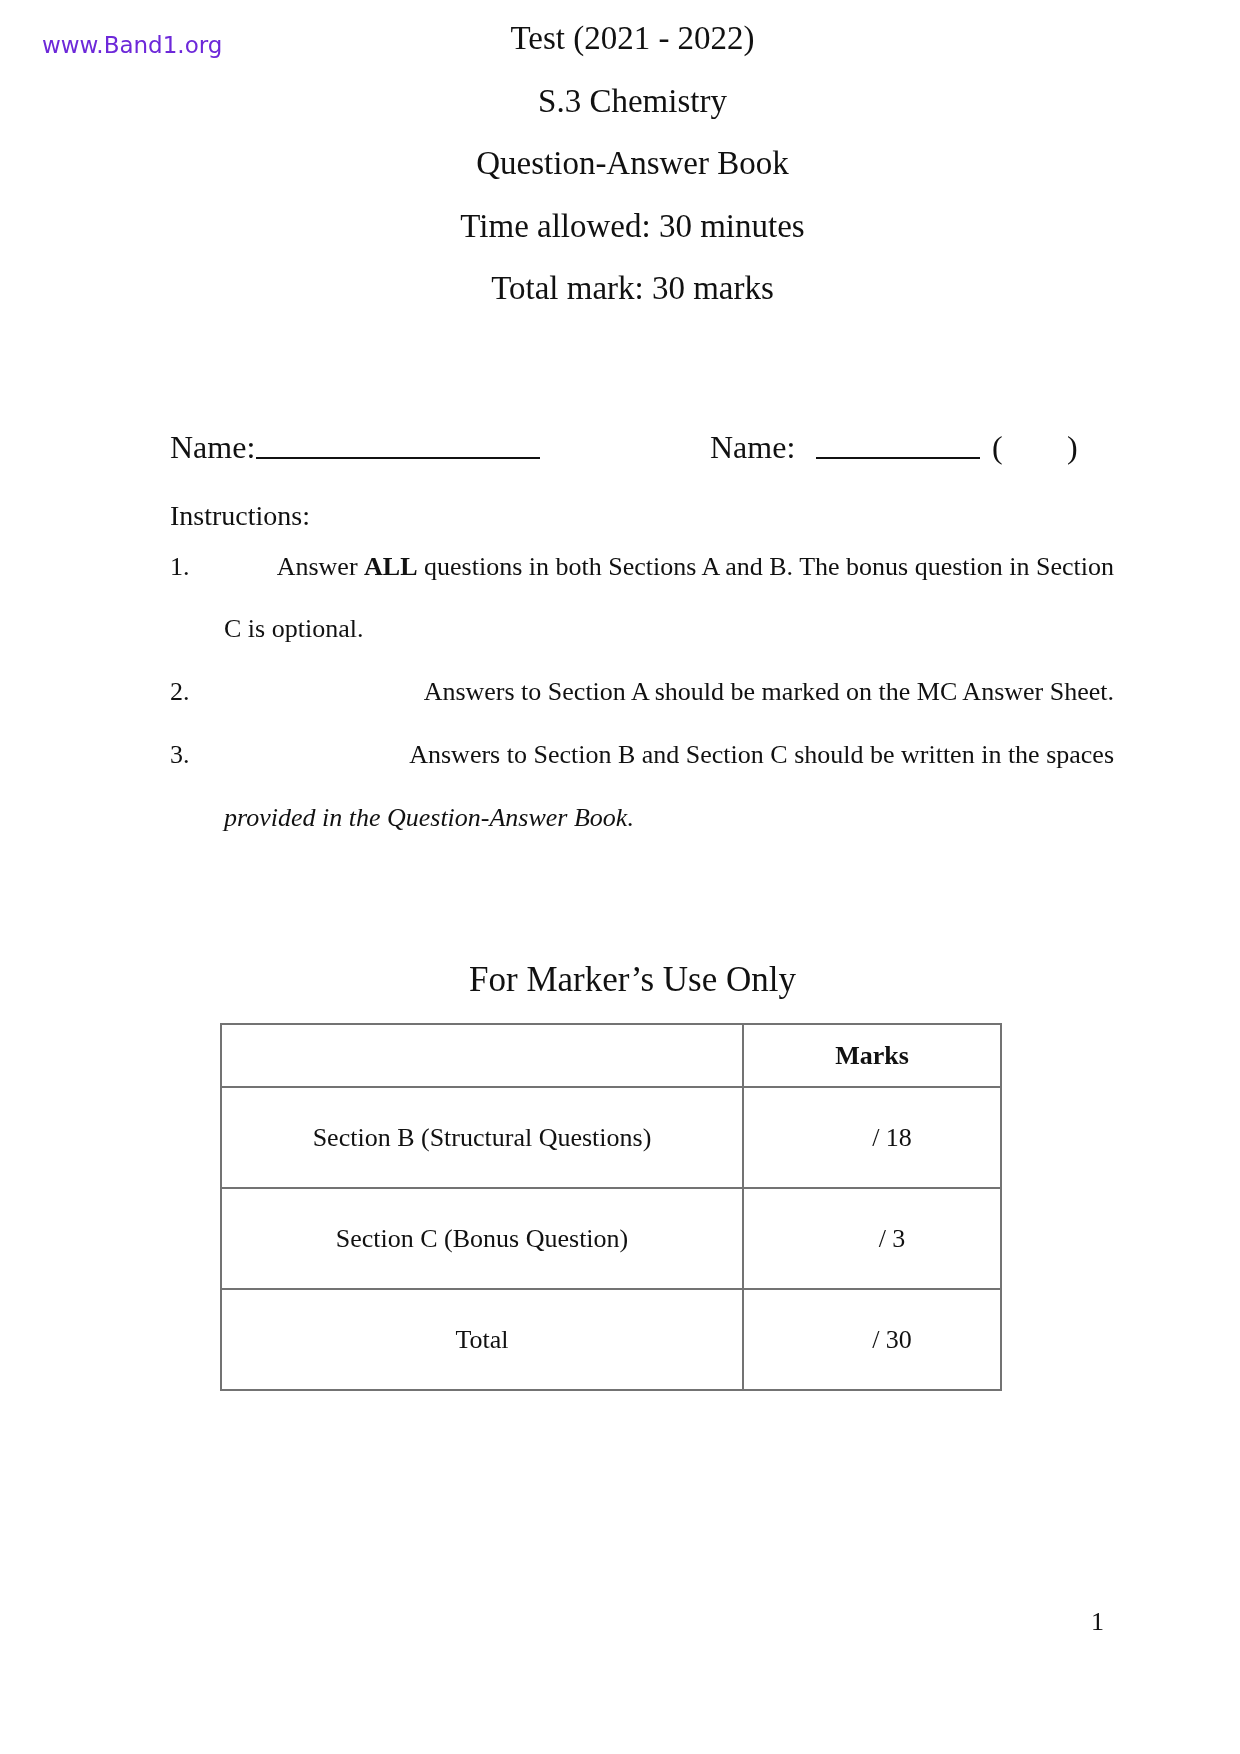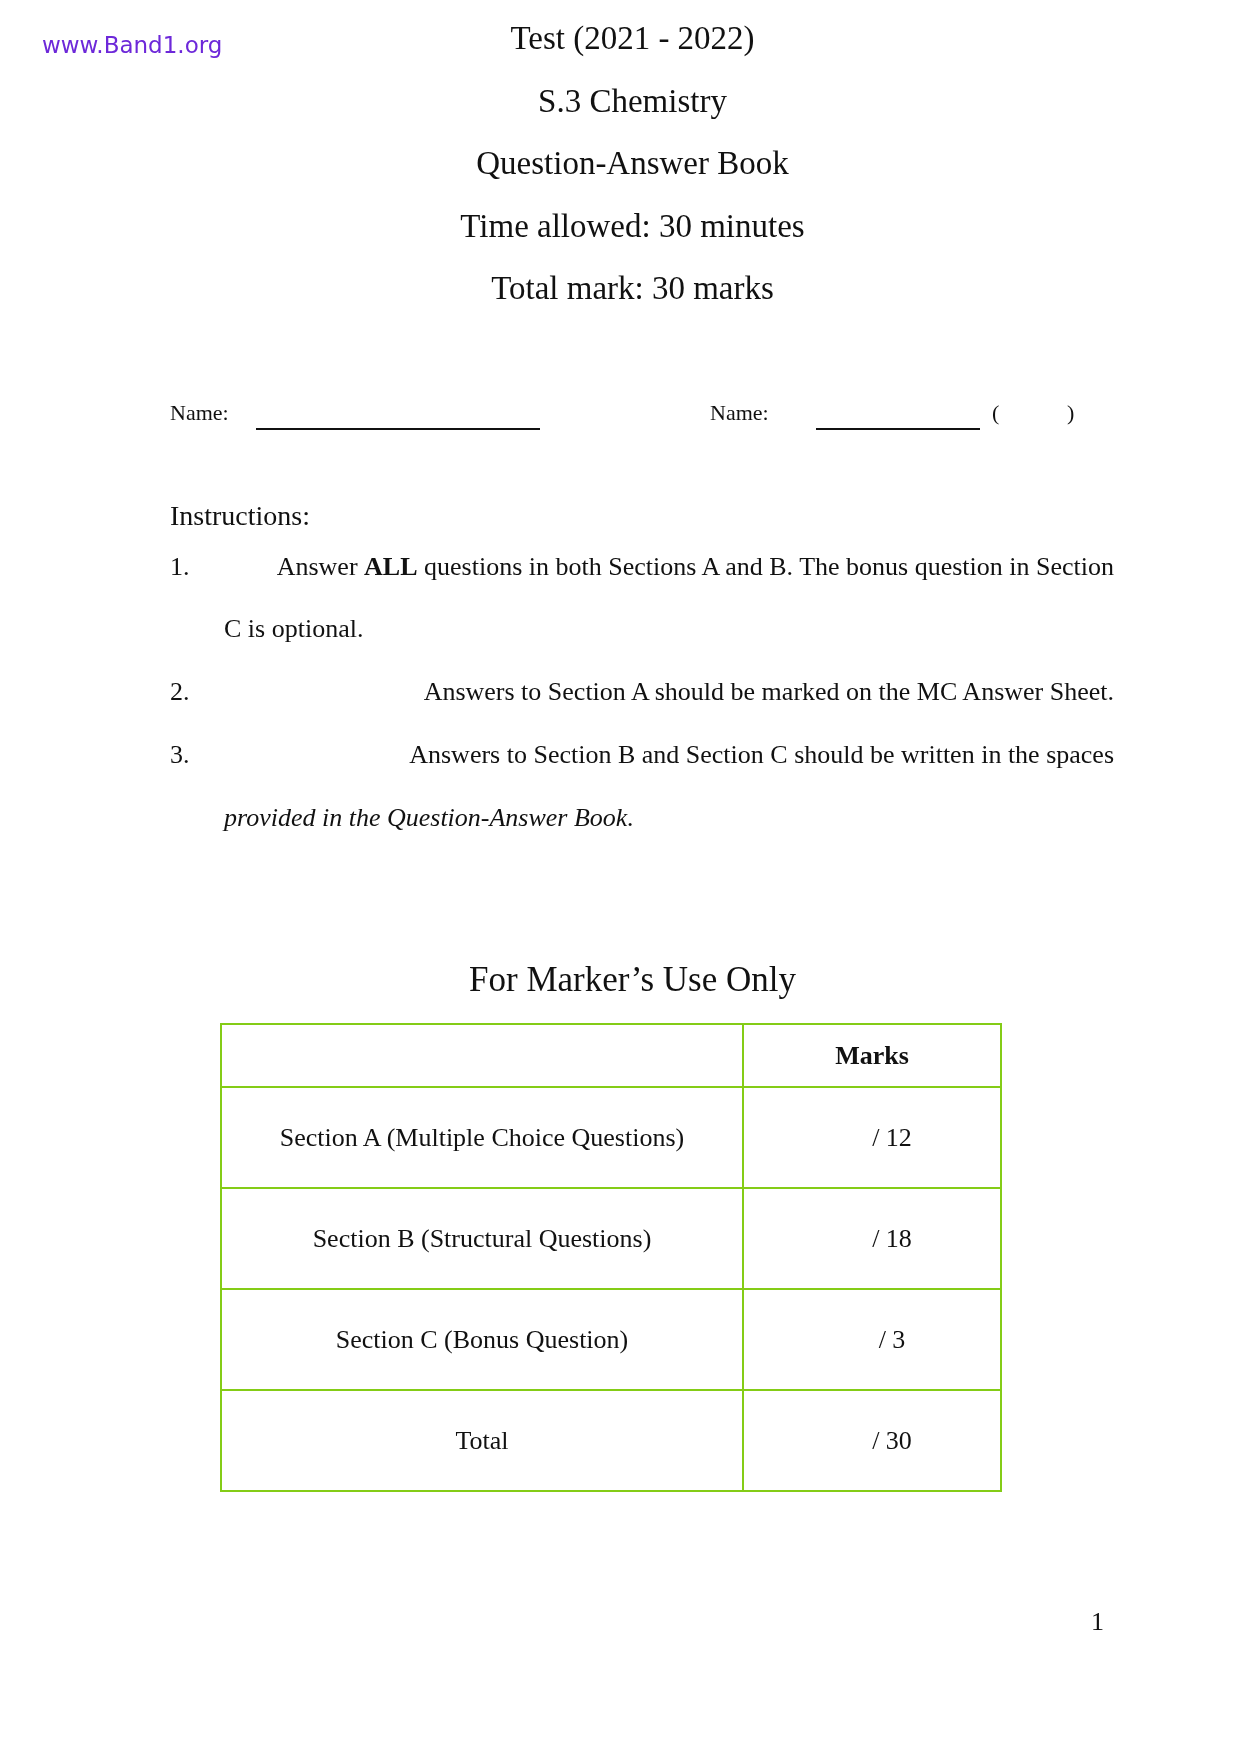--- a/index.html
+++ b/index.html
@@ -1,33 +1,33 @@
 <!DOCTYPE html>
 <html><head>
   <meta charset="utf-8">
   <style>
     html, body { margin: 0; padding: 0; background: #ffffff; }
     body { width: 1240px; height: 1754px; position: relative; overflow: hidden; color: #111; font-family: "Liberation Serif", serif; }
     .watermark { position: absolute; left: 42px; top: 32px; font-family: "DejaVu Sans", sans-serif; font-size: 23px; color: #6d28d9; }
     .title-line { position: absolute; left: 0; width: 1265px; text-align: center; font-size: 33px; line-height: 40px; }
-    .name-row { position: absolute; top: 400px; left: 170px; width: 920px; height: 40px; font-size: 22px; }
+    .name-row { position: absolute; top: 429px; left: 170px; width: 920px; height: 40px; font-size: 32px; }
     .name-label { position: absolute; left: 0; top: 0; }
     .name-line { position: absolute; left: 86px; top: 28px; width: 284px; border-bottom: 2px solid #111; }
     .class-label { position: absolute; left: 540px; top: 0; }
     .class-line { position: absolute; left: 646px; top: 28px; width: 164px; border-bottom: 2px solid #111; }
     .paren-open { position: absolute; left: 822px; top: 0; }
     .paren-close { position: absolute; left: 897px; top: 0; }
     .instr-heading { position: absolute; left: 170px; top: 500px; font-size: 28px; font-weight: normal; }
     .instr-item { position: absolute; left: 170px; width: 940px; font-size: 26px; }
     .instr-num { position: absolute; left: 0; top: 0; }
     .instr-text { position: absolute; left: 44px; top: 0; width: 900px; text-align: right; }
     .instr-cont { position: absolute; left: 54px; }
     .marker-title { position: absolute; left: 0; width: 1265px; top: 960px; text-align: center; font-size: 35px; }
     table.marks { position: absolute; left: 220px; top: 1023px; width: 782px; border-collapse: collapse; font-size: 26px; }
-    table.marks td { border: 2px solid #84cc16; text-align: center; padding: 0; }
+    table.marks td { border: 2px solid #737373; text-align: center; padding: 0; }
     table.marks td.sec { width: 520px; }
     table.marks tr.head td { height: 61px; font-weight: bold; }
     table.marks tr.row td { height: 99px; }
     table.marks td.mk span { display: inline-block; padding-left: 40px; }
     .page-num { position: absolute; left: 1091px; top: 1607px; font-size: 26px; }
   </style>
 </head>
 <body>
 
 <div class="watermark">www.Band1.org</div>
@@ -70,24 +70,20 @@
 
 <div class="marker-title">For Marker’s Use Only</div>
 
 <table class="marks">
   <tbody>
       <tr class="head">
     <td class="sec"></td>
     <td>Marks</td>
   </tr>
   <tr class="row">
-    <td class="sec">Section A (Multiple Choice Questions)</td>
-    <td class="mk"><span>/ 12</span></td>
-  </tr>
-  <tr class="row">
     <td class="sec">Section B (Structural Questions)</td>
     <td class="mk"><span>/ 18</span></td>
   </tr>
   <tr class="row">
     <td class="sec">Section C (Bonus Question)</td>
     <td class="mk"><span>/ 3</span></td>
   </tr>
   <tr class="row">
     <td class="sec">Total</td>
     <td class="mk"><span>/ 30</span></td>

